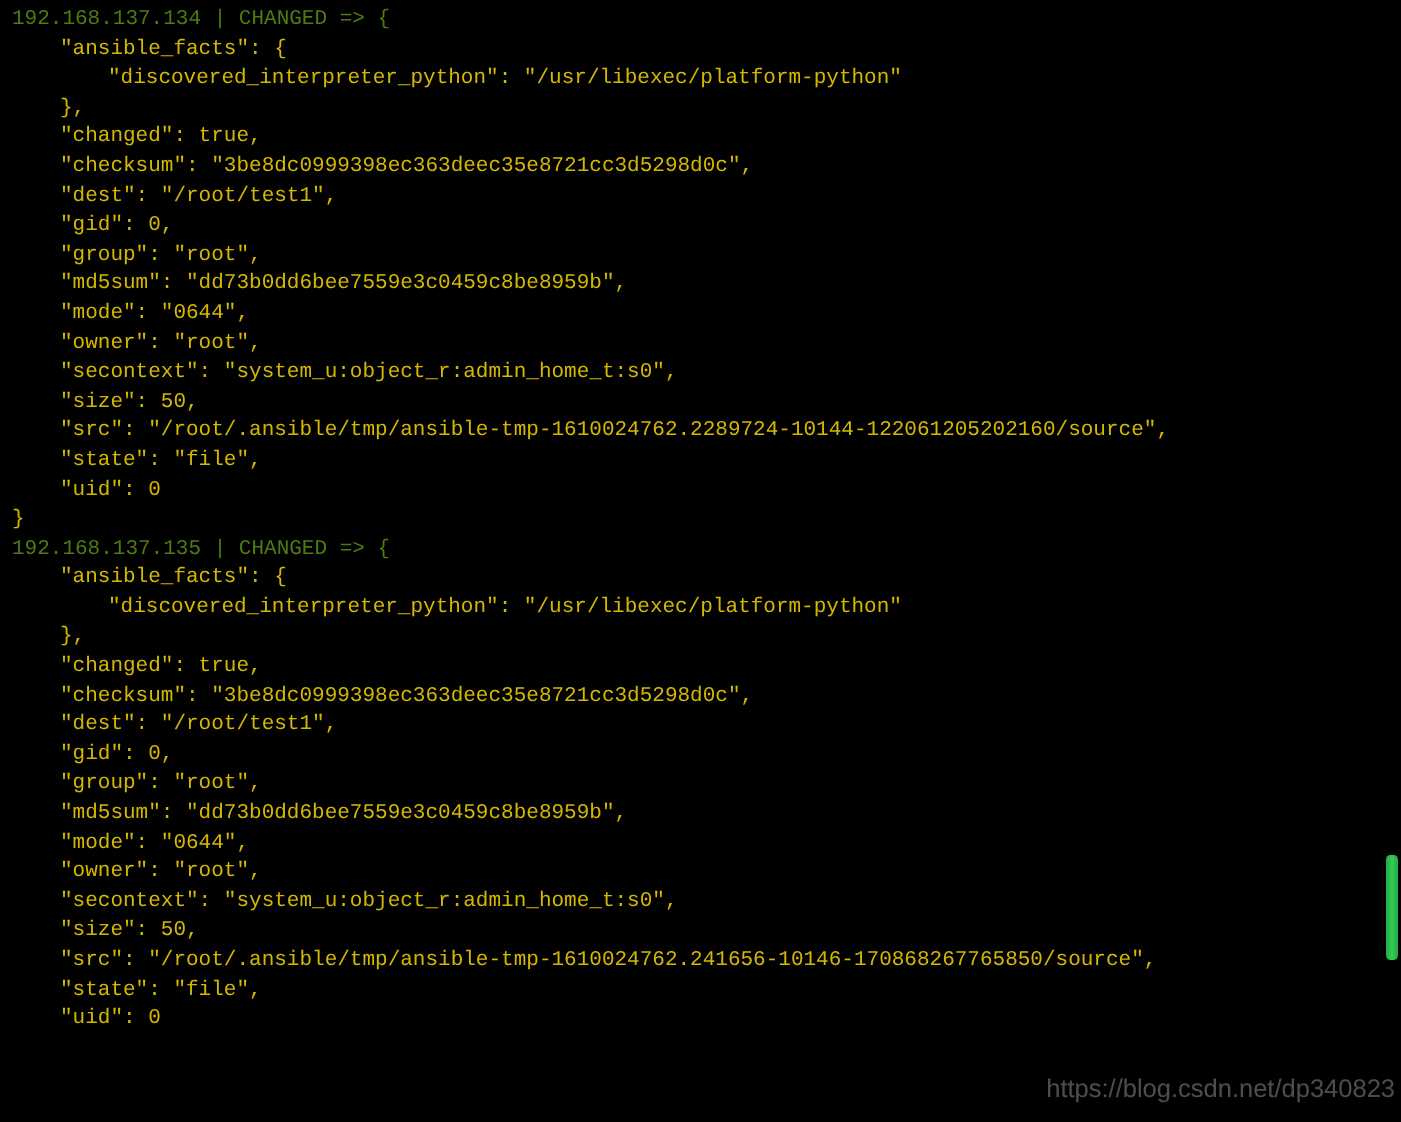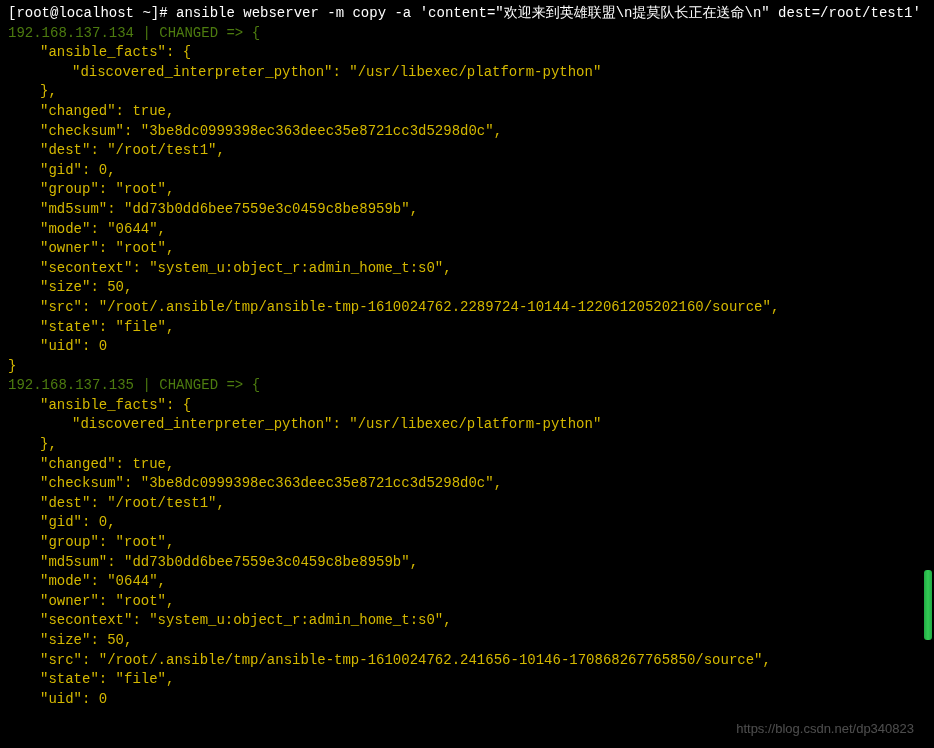--- a/index.html
+++ b/index.html
@@ -31,42 +31,39 @@
     }
     .json-line {
       white-space: pre;
     }
     .indent-1 { padding-left: 32px; }
     .indent-2 { padding-left: 64px; }
     .brace-close { color: #d4b800; }
     .watermark {
       position: absolute;
       bottom: 10px;
-      right: 20px;
+      right: 4px;
       color: rgba(255,255,255,0.3);
-      font-size: 13px;
+      font-size: 17px;
       font-family: Arial, sans-serif;
     }
     .scrollbar {
       position: absolute;
       right: 2px;
       top: 570px;
       width: 8px;
       height: 70px;
       background: linear-gradient(to right, #2a4, #3c5, #2a4);
       border-radius: 3px;
     }
   </style>
 </head>
 <body>
 
 <div>
-  <div class="prompt-line">
-    <span>[root@localhost ~]# </span><span>ansible webserver -m copy -a 'content="欢迎来到英雄联盟\n提莫队长正在送命\n" dest=/root/test1'</span>
-  </div>
   <div id="output-container">
       <div class="host-header">192.168.137.134 | CHANGED =&gt; {</div>
       <div class="json-content json-line indent-1">"ansible_facts": {</div>
       <div class="json-content json-line indent-2">"discovered_interpreter_python": "/usr/libexec/platform-python"</div>
       <div class="json-content json-line indent-1">},</div>
       <div class="json-content json-line indent-1">"changed": true,</div>
       <div class="json-content json-line indent-1">"checksum": "3be8dc0999398ec363deec35e8721cc3d5298d0c",</div>
       <div class="json-content json-line indent-1">"dest": "/root/test1",</div>
       <div class="json-content json-line indent-1">"gid": 0,</div>
       <div class="json-content json-line indent-1">"group": "root",</div>

